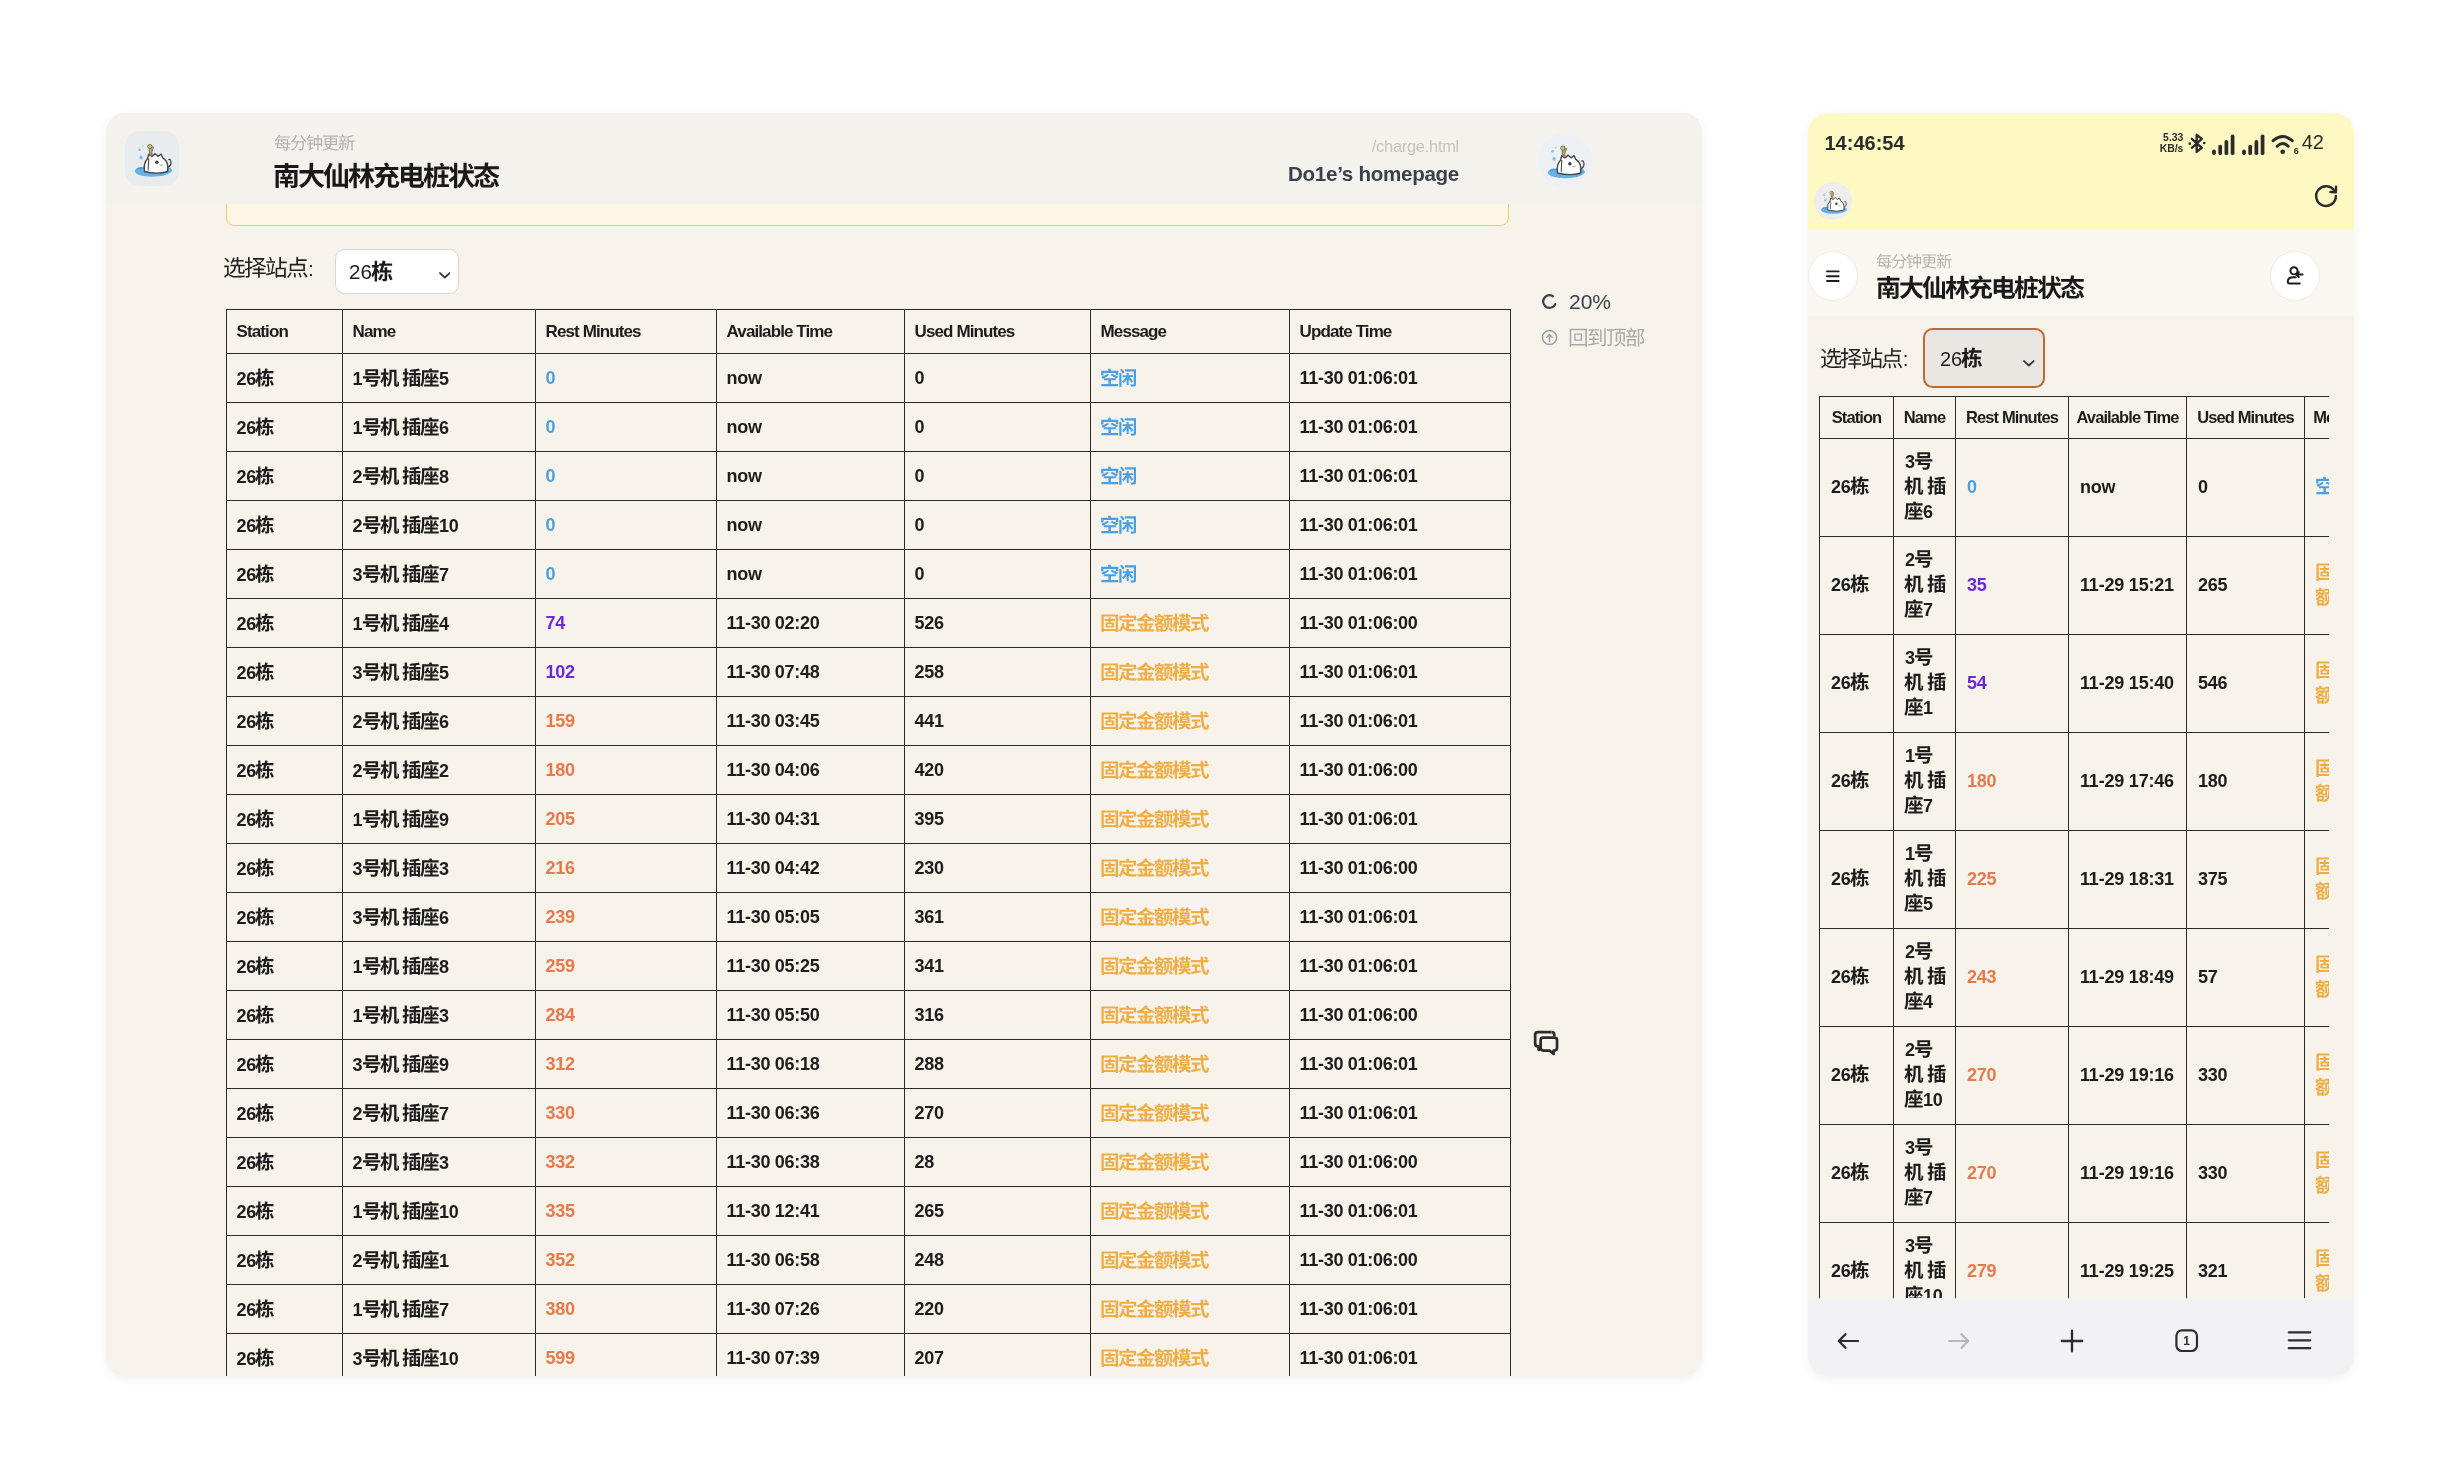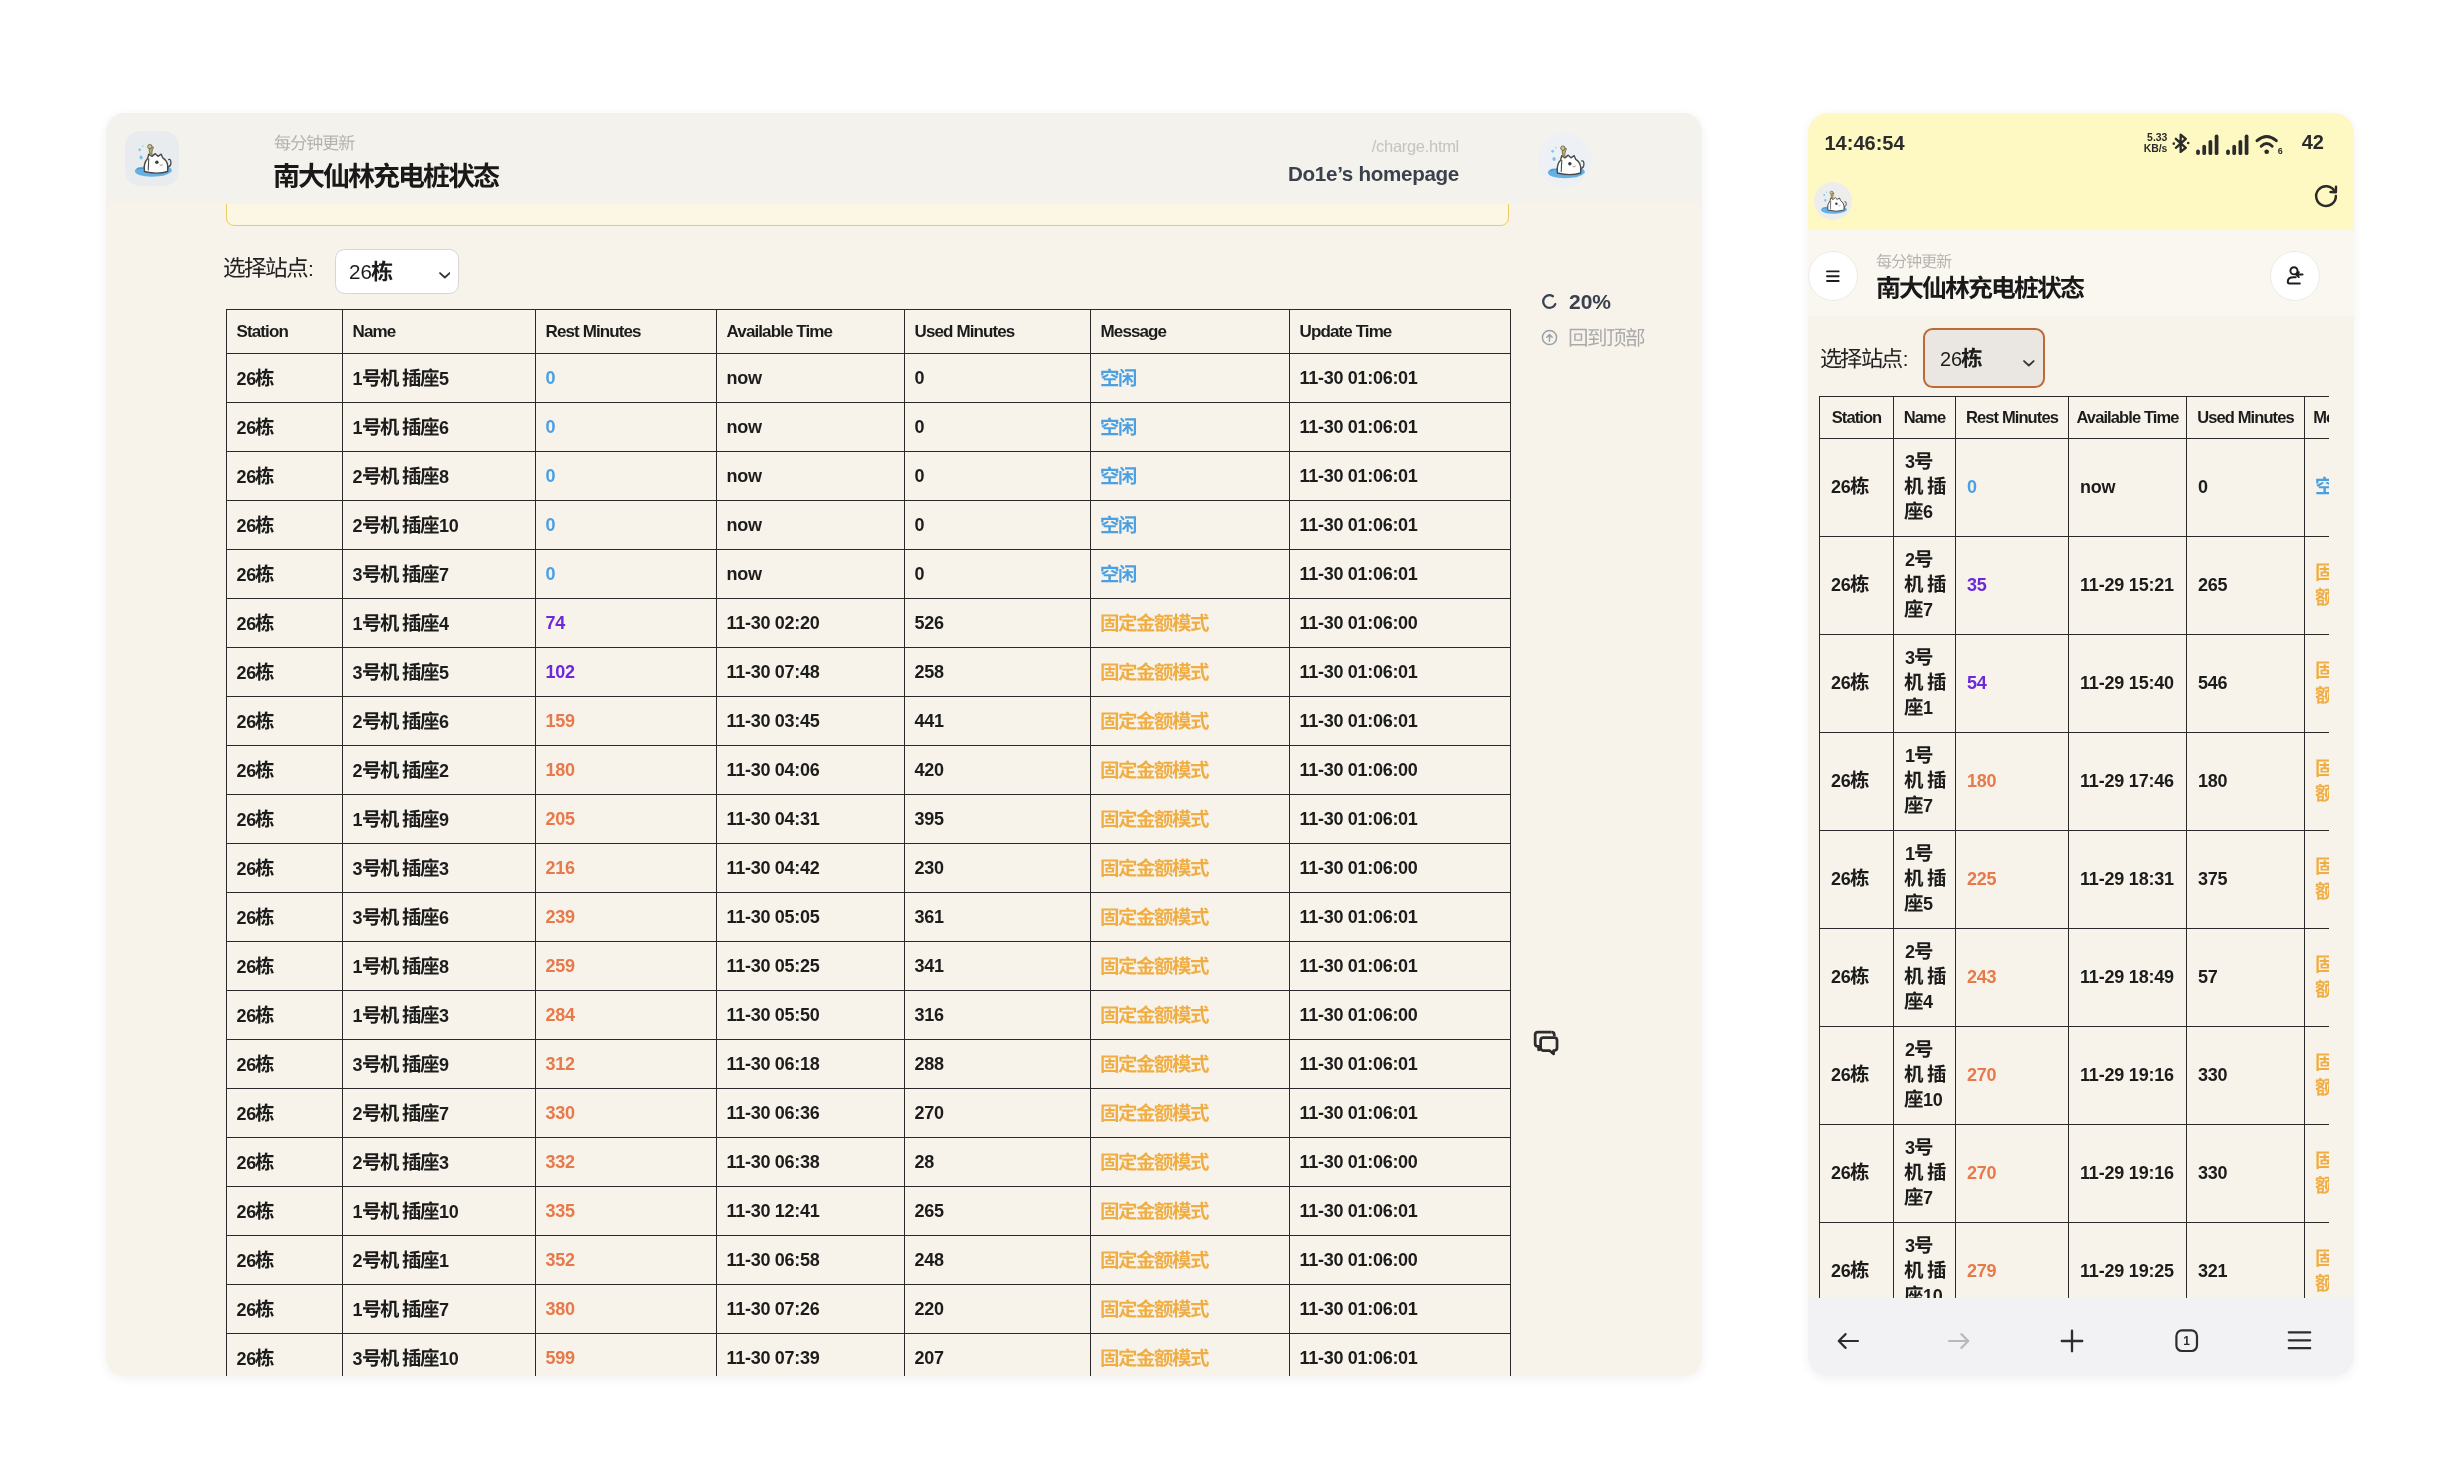--- a/index.html
+++ b/index.html
@@ -17,32 +17,32 @@
 #dsel-label{position:absolute;left:118px;top:143px;font-size:21px;color:#222}
 #dselect{position:absolute;left:229px;top:136px;width:124px;height:45px;background:#fff;border:1.4px solid #d6d6d4;border-radius:9.6px}
 #dselect .t{position:absolute;left:13px;top:9.6px;font-size:20.6px;color:#1c1c1c}
 #dselect .c{position:absolute;right:7.6px;top:18.6px}
 .dtab{position:absolute;left:120px;top:196px;border-collapse:collapse;table-layout:fixed}
 .dtab th,.dtab td{border:1.4px solid #2a2a2a;padding:0 0 0 9.6px;text-align:left;font-weight:bold;color:#1c1c1c;white-space:nowrap;overflow:hidden}
 .dtab th{height:44px;font-size:17px;letter-spacing:-0.9px}
 .dtab td{height:49px;font-size:18px;letter-spacing:-0.3px;padding-top:1.4px}
 table td.b{color:#4aa0e2}table td.y{color:#6d28d9}table td.o{color:#e8794a}table td.mb{color:#4aa0e2}table td.mo{color:#f0ad43}
 #spin20{position:absolute;left:1435px;top:180px}
-#spin20 .tx{position:absolute;left:28px;top:-2.7px;font-size:21px;font-weight:700;color:#39414c}
+#spin20 .tx{position:absolute;left:28px;top:-2.7px;font-size:21px;font-weight:400;color:#39414c}
 #btop{position:absolute;left:1435px;top:216px}
 #btop .tx{position:absolute;left:28px;top:-2.1px;font-size:19px;color:#a9a9a9;white-space:nowrap}
 #dchat{position:absolute;left:1425px;top:915px}
 
 #mob{position:absolute;left:1808px;top:113px;width:546px;height:1263px;border-radius:20.6px;overflow:hidden;background:#f7f3ea;box-shadow:0 2.1px 9.6px rgba(60,60,70,.07)}
 #mstatus{position:absolute;left:0;top:0;width:100%;height:117px;background:#fef9c3}
 #mtime{position:absolute;left:16.5px;top:19px;font-size:20px;font-weight:600;color:#2c2c2c}
 #mticons{position:absolute;right:30px;top:19px;height:25px}
 #mkbs{display:inline-block;vertical-align:top;margin-top:0;font-size:11px;font-weight:bold;color:#2b2b2b;line-height:11px;text-align:right;transform:scale(.95)}
 #mticons svg{vertical-align:top;margin-left:3.4px;margin-top:1.4px}
-#m42{display:inline-block;vertical-align:top;font-size:20px;font-weight:700;color:#2b2b2b;margin-left:19px;margin-top:-1.4px}
+#m42{display:inline-block;vertical-align:top;font-size:20px;font-weight:400;color:#2b2b2b;margin-left:3px;margin-top:-1.4px}
 #mlogo{position:absolute;left:5.5px;top:69px;width:38px;height:38px;border-radius:50%;background:#ededed;overflow:hidden}
 #murl{position:absolute;left:60px;top:62px;width:420px;height:45px;background:#fff;border:1.4px solid #dcdcdc;border-radius:23px}
 #murl .sh{position:absolute;left:18px;top:9px}
 #murl .u{position:absolute;left:51px;top:10.3px;font-size:19px;color:#1b1b1b;letter-spacing:-0.2px}
 #mrefresh{position:absolute;left:505px;top:70px}
 #mhead{position:absolute;left:0;top:117px;width:100%;height:86px;background:#faf7f0}
 #mham{position:absolute;left:0px;top:21px;width:50px;height:50px;border-radius:50%;background:#fff;border:1.4px solid #ebebe8;display:flex;align-items:center;justify-content:center}
 #mmin{position:absolute;left:69px;top:23.4px;font-size:15px;color:#b5b3b0}
 #mtitle{position:absolute;left:69px;top:45px;font-size:23px;font-weight:bold;color:#191919}
 #mperson{position:absolute;left:462px;top:21px;width:50px;height:50px;border-radius:50%;background:#fff;border:1.4px solid #ebebe8;display:flex;align-items:center;justify-content:center}

